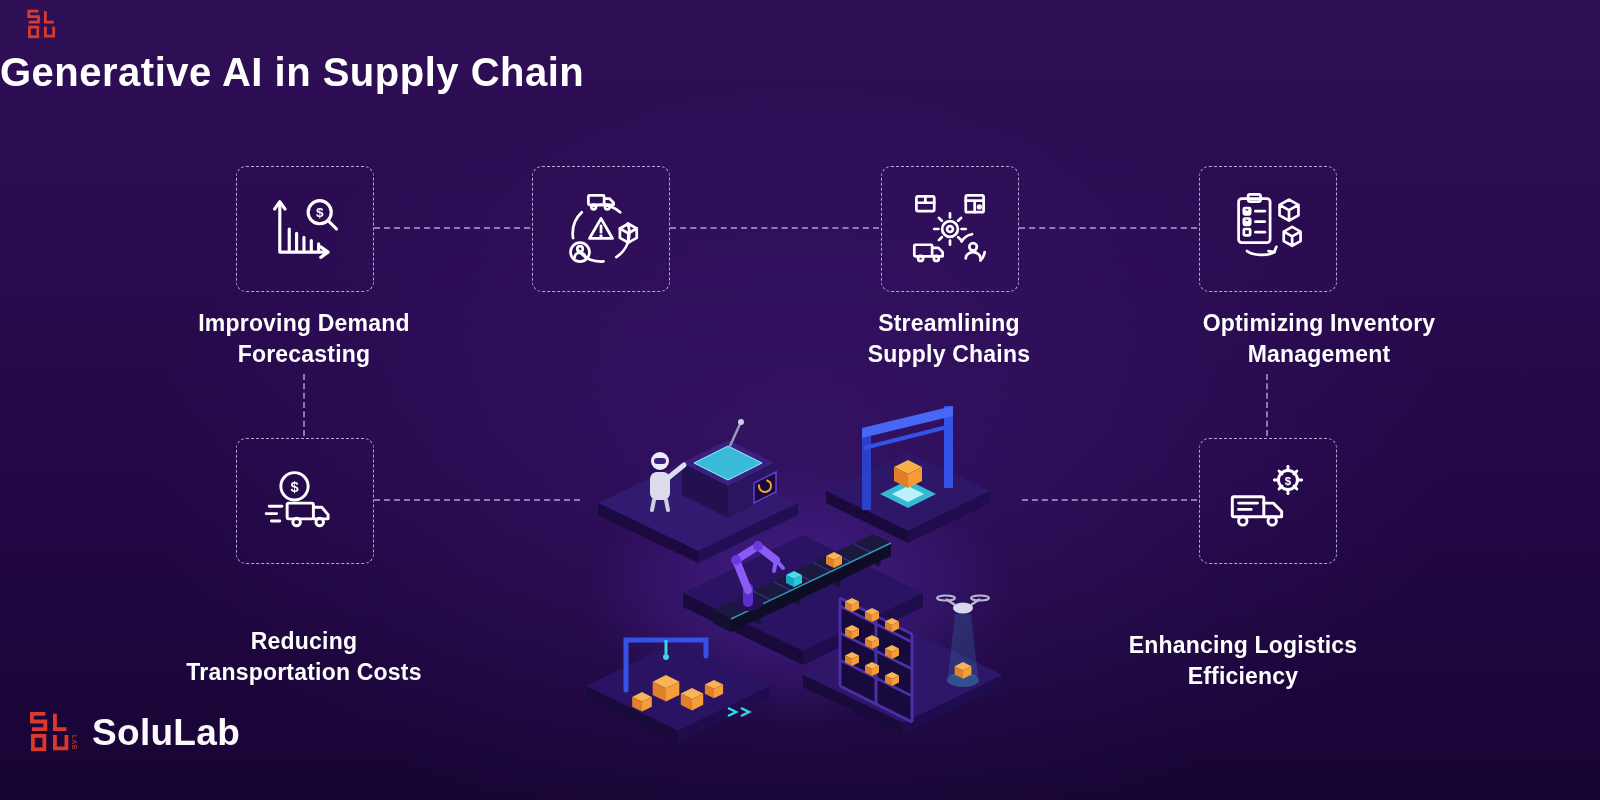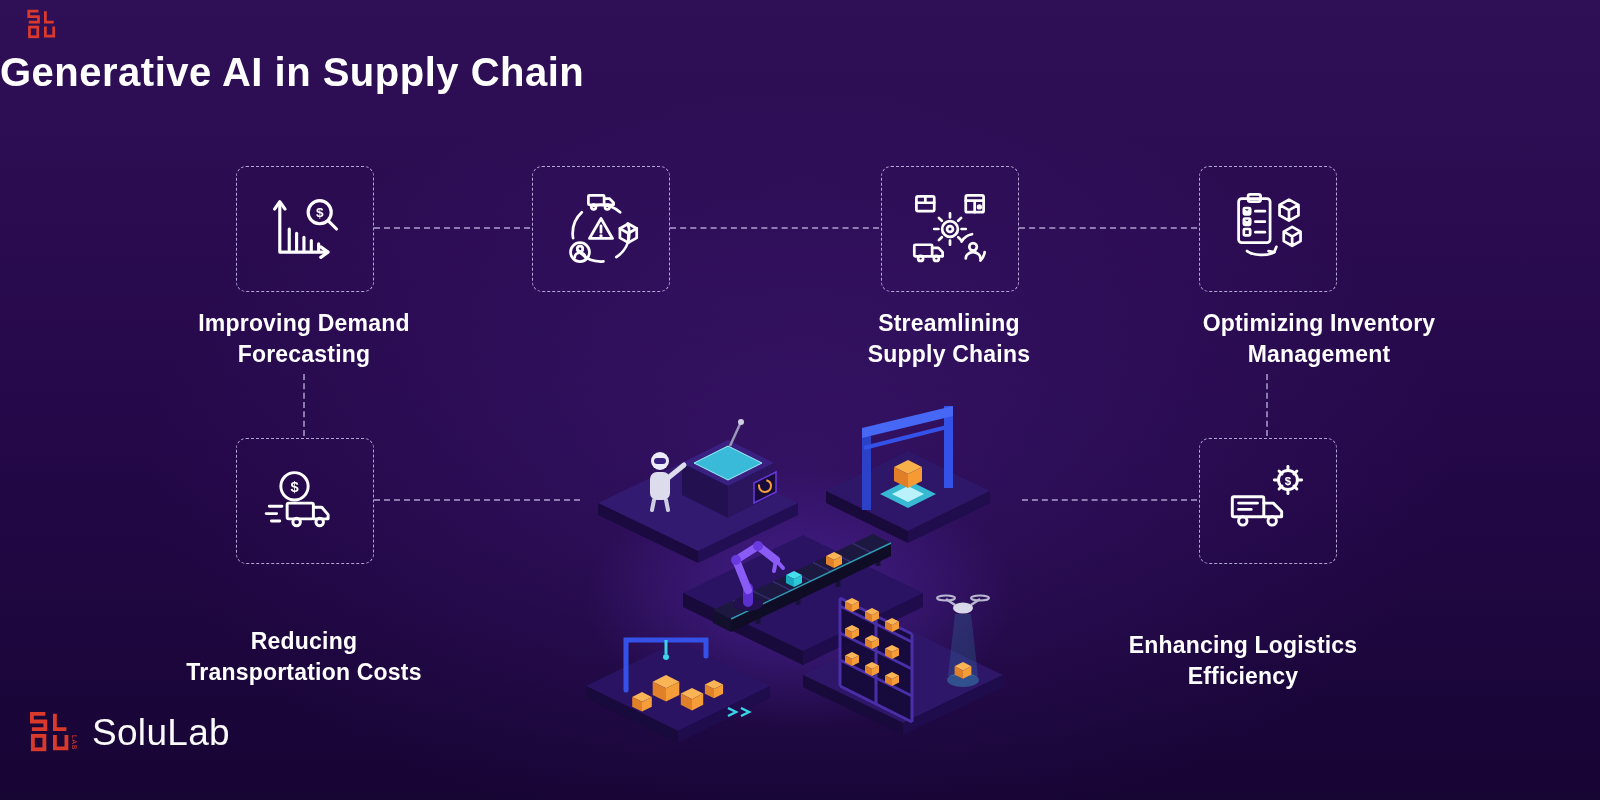--- a/index.html
+++ b/index.html
@@ -25,21 +25,21 @@
   .card svg{width:84px;height:84px;}
   .feature-label{
     position:absolute;width:280px;text-align:center;color:#ffffff;
     font-size:23px;font-weight:600;line-height:31px;white-space:pre-line;
     letter-spacing:0.2px;
   }
   .hline{position:absolute;height:0;border-top:2px dashed rgba(206,196,238,0.6);}
   .vline{position:absolute;width:0;border-left:2px dashed rgba(206,196,238,0.6);}
   .illustration{position:absolute;left:578px;top:388px;width:440px;height:362px;}
   .logo{position:absolute;left:28px;top:710px;display:flex;align-items:center;gap:14px;}
-  .logo-text{color:#fafafa;font-size:37px;font-weight:400;letter-spacing:0.3px;}
+  .logo-text{color:#fafafa;font-size:37px;font-weight:700;letter-spacing:0.3px;}
   .corner-mark{position:absolute;left:26px;top:8px;}
 </style>
 </head>
 <body>
 
 <div class="stage">
   <div class="bg-glow"></div>
 
   <svg class="corner-mark" width="36" height="34" viewBox="0 0 52 48">
     <g fill="none" stroke="#d93a2b" stroke-width="4">

